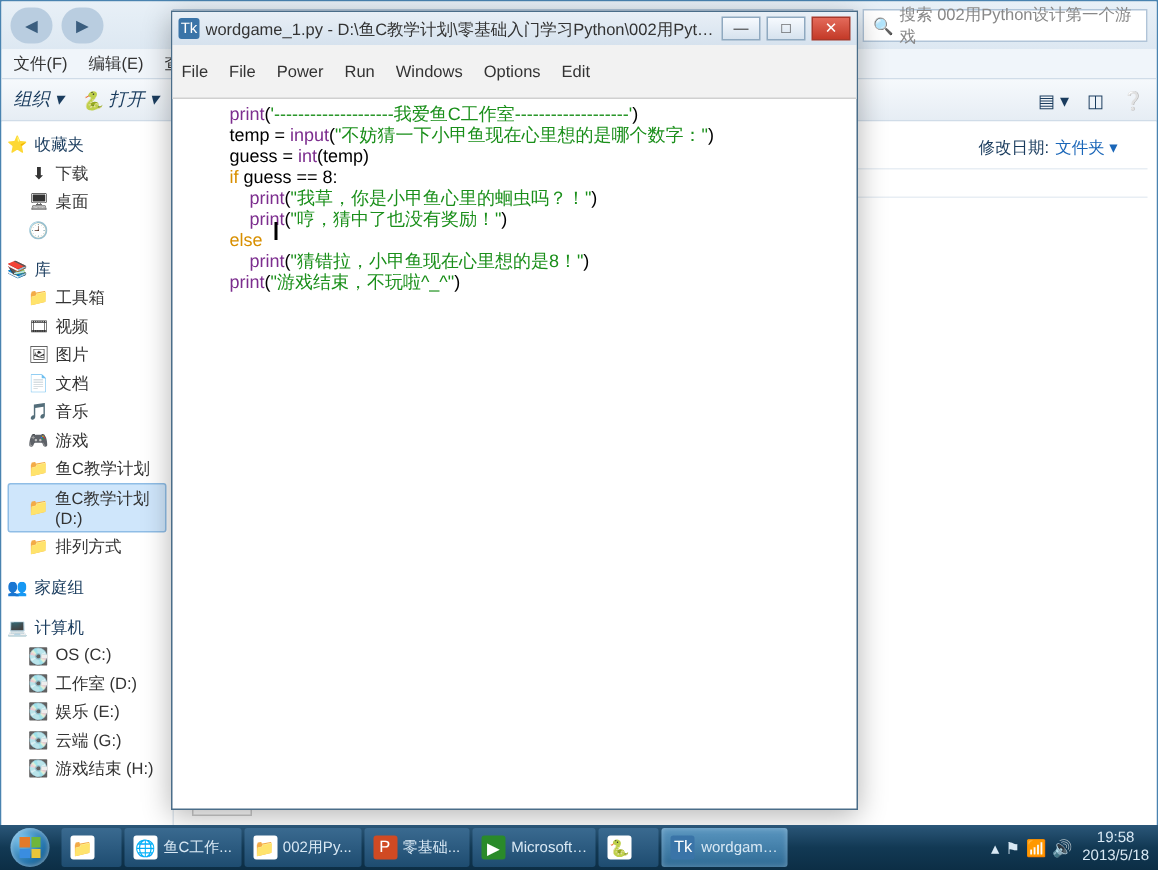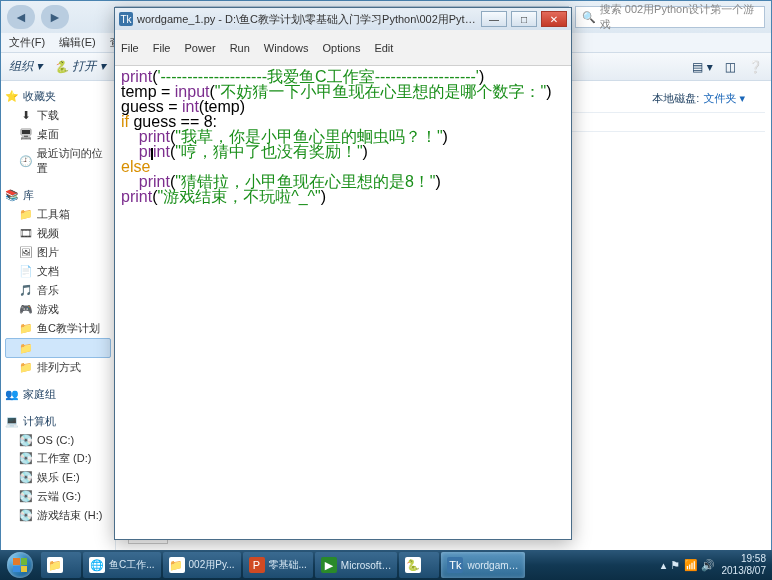--- a/index.html
+++ b/index.html
@@ -33,41 +33,41 @@
 .file-big{width:40px;height:40px;background:#fff;border:1px solid #ccc;display:flex;align-items:center;justify-content:center;font-size:20px;}
 
 
 .idle { position: absolute; left: 114px; top: 7px; width: 458px; height: 533px; background: #fff; border: 1px solid #4a6d89; box-shadow: 0 4px 18px rgba(0,0,0,.3); }
 .idle-titlebar { height: 22px; background: linear-gradient(#e8eff6,#d6e2ee); display: flex; align-items: center; padding: 0 4px; gap: 4px; font-size: 11px; color: #333; }
 .idle-titleicon { width: 14px; height: 14px; background: #3a74a8; color: #fff; display: flex; align-items: center; justify-content: center; font-size: 10px; border-radius: 2px; }
 .idle-title { flex: 1; white-space: nowrap; overflow: hidden; text-overflow: ellipsis; }
 .win-btn { width: 26px; height: 16px; border: 1px solid #8fa9c0; background: linear-gradient(#f6fafe,#d6e2ee); display: flex; align-items: center; justify-content: center; font-size: 10px; color: #333; }
 .win-btn.close { background: linear-gradient(#e36a5a,#c43a28); color: #fff; border-color: #a8382a; }
 .idle-menu { height: 36px; background: #f2f2f2; border-bottom: 1px solid #d0d0d0; display: flex; align-items: center; padding: 0 6px; gap: 14px; font-size: 11px; color: #333; }
-.idle-code { padding: 4px 6px; font-family: Consolas, "Courier New", monospace; font-size: 16px; line-height: 13px; white-space: pre; position: relative; height: calc(100% - 42px); overflow:auto;}
+.idle-code { padding: 4px 6px; font-family: Consolas, "Courier New", monospace; font-size: 12px; line-height: 13px; white-space: pre; position: relative; height: calc(100% - 42px); overflow:auto;margin-left:32px;}
 .kw-print { color: #7c2d8e; }
 .kw { color: #d88f00; }
 .str { color: #1a8f1a; }
 .cursor { position: absolute; width: 6px; height: 12px; border-left: 2px solid #000; pointer-events:none;}
 
 
 .taskbar { position: absolute; left: 0; bottom: 0; width: 772px; height: 30px; background: linear-gradient(#2b5779,#123954 50%,#0c2e45); display: flex; align-items: center; }
 .start { width: 40px; height: 30px; display: flex; align-items: center; justify-content: center; }
 .start-orb { width: 26px; height: 26px; border-radius: 50%; background: radial-gradient(circle at 30% 30%,#7cc6f0,#1e6fa8 60%,#0a3c5e); box-shadow: inset 0 0 4px rgba(255,255,255,.6); display:flex;align-items:center;justify-content:center;}
 .start-flag{width:14px;height:14px;display:grid;grid-template-columns:1fr 1fr;grid-template-rows:1fr 1fr;gap:1px;}
 .start-flag span:nth-child(1){background:#e37a2a;}
 .start-flag span:nth-child(2){background:#6fb63a;}
 .start-flag span:nth-child(3){background:#3a8de0;}
 .start-flag span:nth-child(4){background:#e8c63a;}
 .task-btn { height: 26px; min-width: 40px; background: linear-gradient(#3a6a90,#1e4c70); margin: 0 1px; display: flex; align-items: center; padding: 0 6px; gap: 4px; font-size: 10px; color: #d8e8f4; border-radius: 2px; }
 .task-btn.active { background: linear-gradient(#5a96c0,#2e6a94); box-shadow: inset 0 0 4px rgba(255,255,255,.3); }
 .task-icon { width: 16px; height: 16px; background: #fff; border-radius: 2px; display:flex;align-items:center;justify-content:center;font-size:11px;}
 .tray { margin-left: auto; display: flex; align-items: center; color: #d8e8f4; font-size: 10px; gap: 6px; padding: 0 6px; }
 .tray-icons { display:flex; gap:4px; font-size:11px;}
-.clock { text-align: right; line-height: 12px; }
+.clock { text-align: center; line-height: 12px; }
 </style>
 </head>
 <body>
 
 <div class="explorer">
   <div class="exp-top">
     <div class="nav-btn">◄</div>
     <div class="nav-btn">►</div>
     <div class="breadcrumb">
       <span>📚</span>
@@ -105,21 +105,20 @@
         <div class="side-item">
             <span class="icon-sm">⬇</span>
             <span>下载</span>
           </div>
         <div class="side-item">
             <span class="icon-sm">🖥</span>
             <span>桌面</span>
           </div>
         <div class="side-item">
             <span class="icon-sm">🕘</span>
-            <span>最近访问的位置</span>
           </div>
       </div>
       <div class="side-group">
         <div class="side-title">
             <span class="icon-sm">📚</span>
             <span>库</span>
           </div>
         <div class="side-item">
             <span class="icon-sm">📁</span>
             <span>工具箱</span>
@@ -143,20 +142,21 @@
         <div class="side-item">
             <span class="icon-sm">🎮</span>
             <span>游戏</span>
           </div>
         <div class="side-item">
             <span class="icon-sm">📁</span>
             <span>鱼C教学计划</span>
           </div>
         <div class="side-item sel">
             <span class="icon-sm">📁</span>
+            <span>鱼C教学计划 (D:)</span>
           </div>
         <div class="side-item">
             <span class="icon-sm">📁</span>
             <span>排列方式</span>
           </div>
       </div>
       <div class="side-group">
         <div class="side-title">
             <span class="icon-sm">👥</span>
             <span>家庭组</span>
@@ -184,21 +184,21 @@
             <span>云端 (G:)</span>
           </div>
         <div class="side-item">
             <span class="icon-sm">💽</span>
             <span>游戏结束 (H:)</span>
           </div>
       </div>
     </div>
     <div class="file-pane">
       <div class="sort-row">
-        <span>本地磁盘:</span>
+        <span>修改日期:</span>
         <span style="color:#1a66b8">文件夹 ▾</span>
       </div>
       <div class="columns">
         <span class="col-date">修改日期</span>
         <span class="col-type">类型</span>
         <span class="col-size">大</span>
       </div>
       <div class="file-list">
         <div class="file-row">
           <span class="col-date">2013/8/18 19:54</span>
@@ -288,16 +288,16 @@
     </div>
   <div class="tray">
     <div class="tray-icons">
       <span>▴</span>
       <span>⚑</span>
       <span>📶</span>
       <span>🔊</span>
     </div>
     <div class="clock">
       <div>19:58</div>
-      <div>2013/8/07</div>
+      <div>2013/5/18</div>
     </div>
   </div>
 </div>
 
 </body></html>

